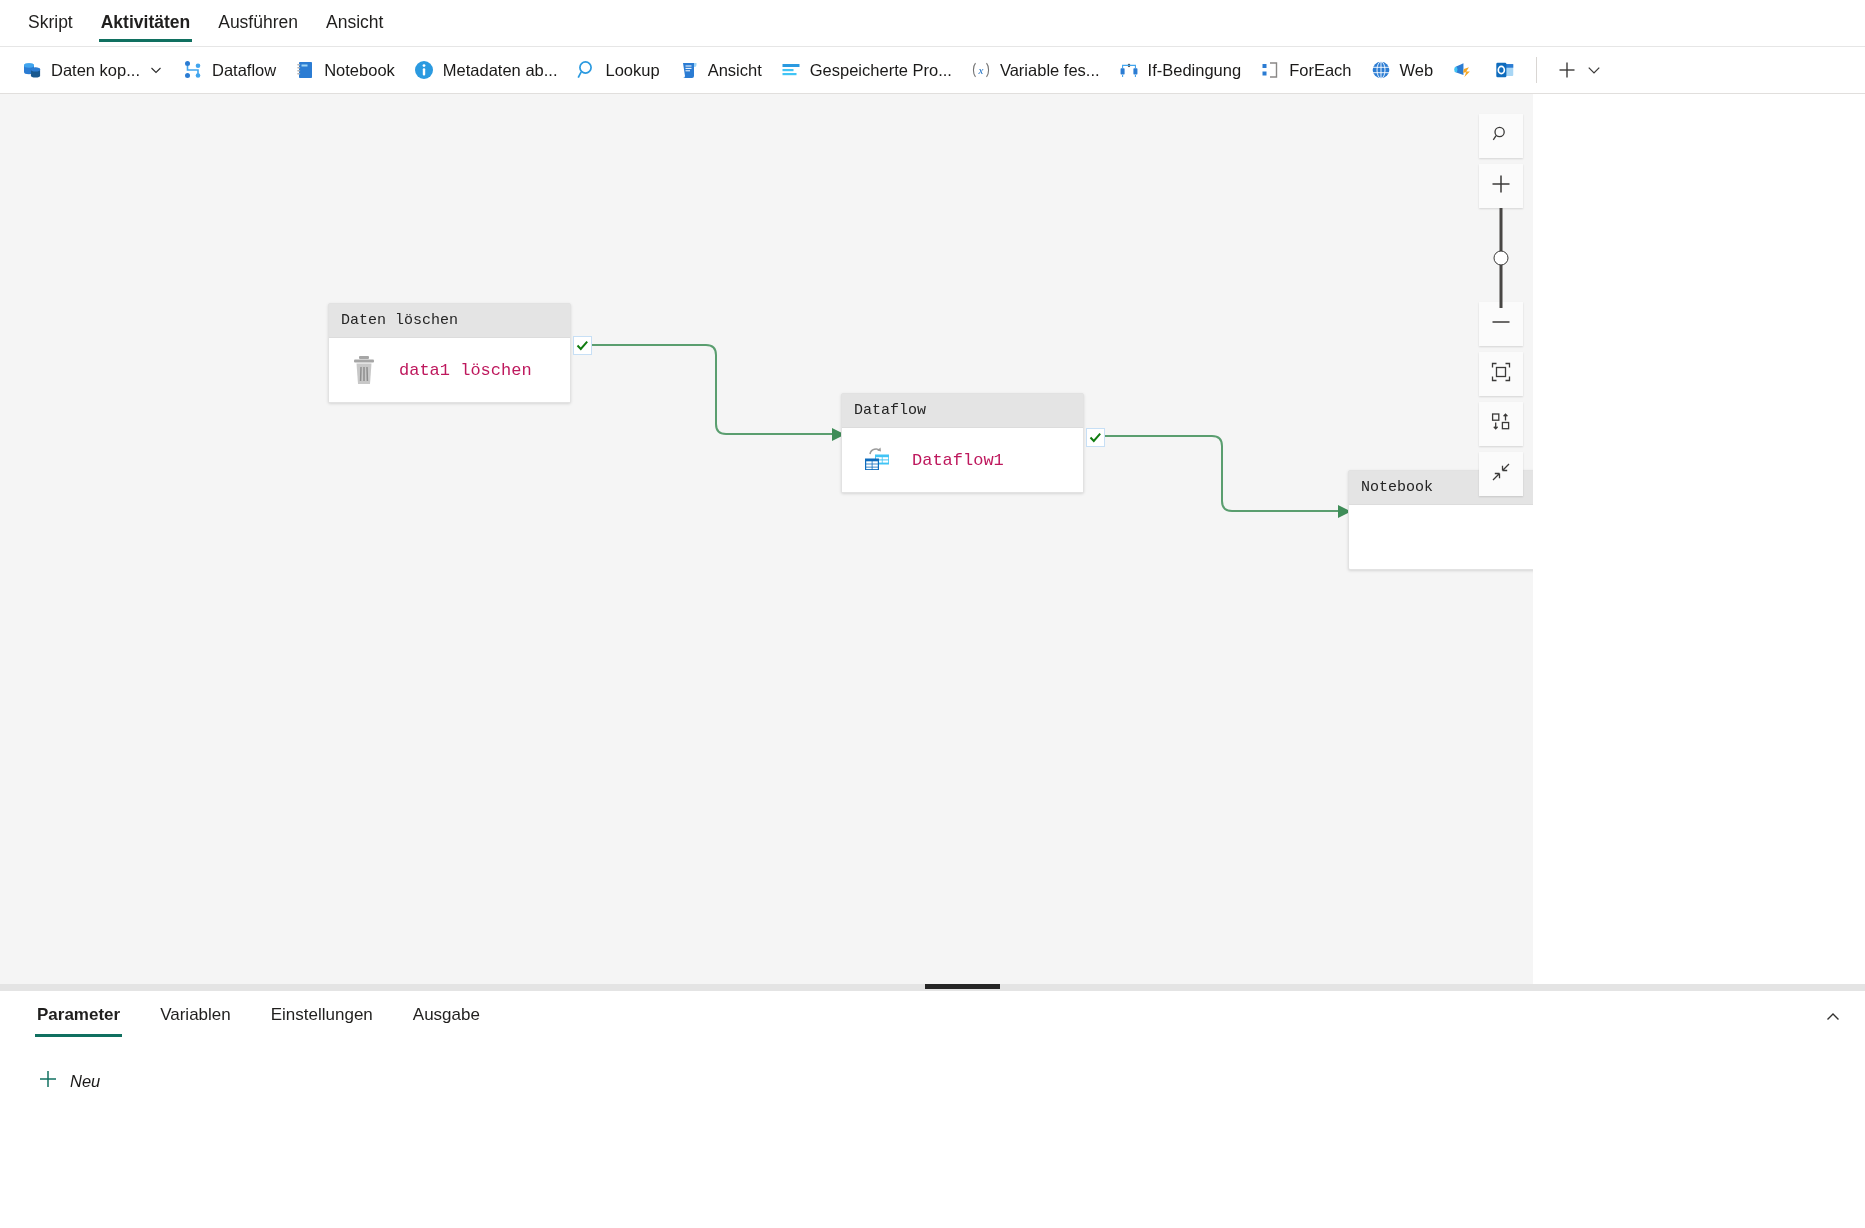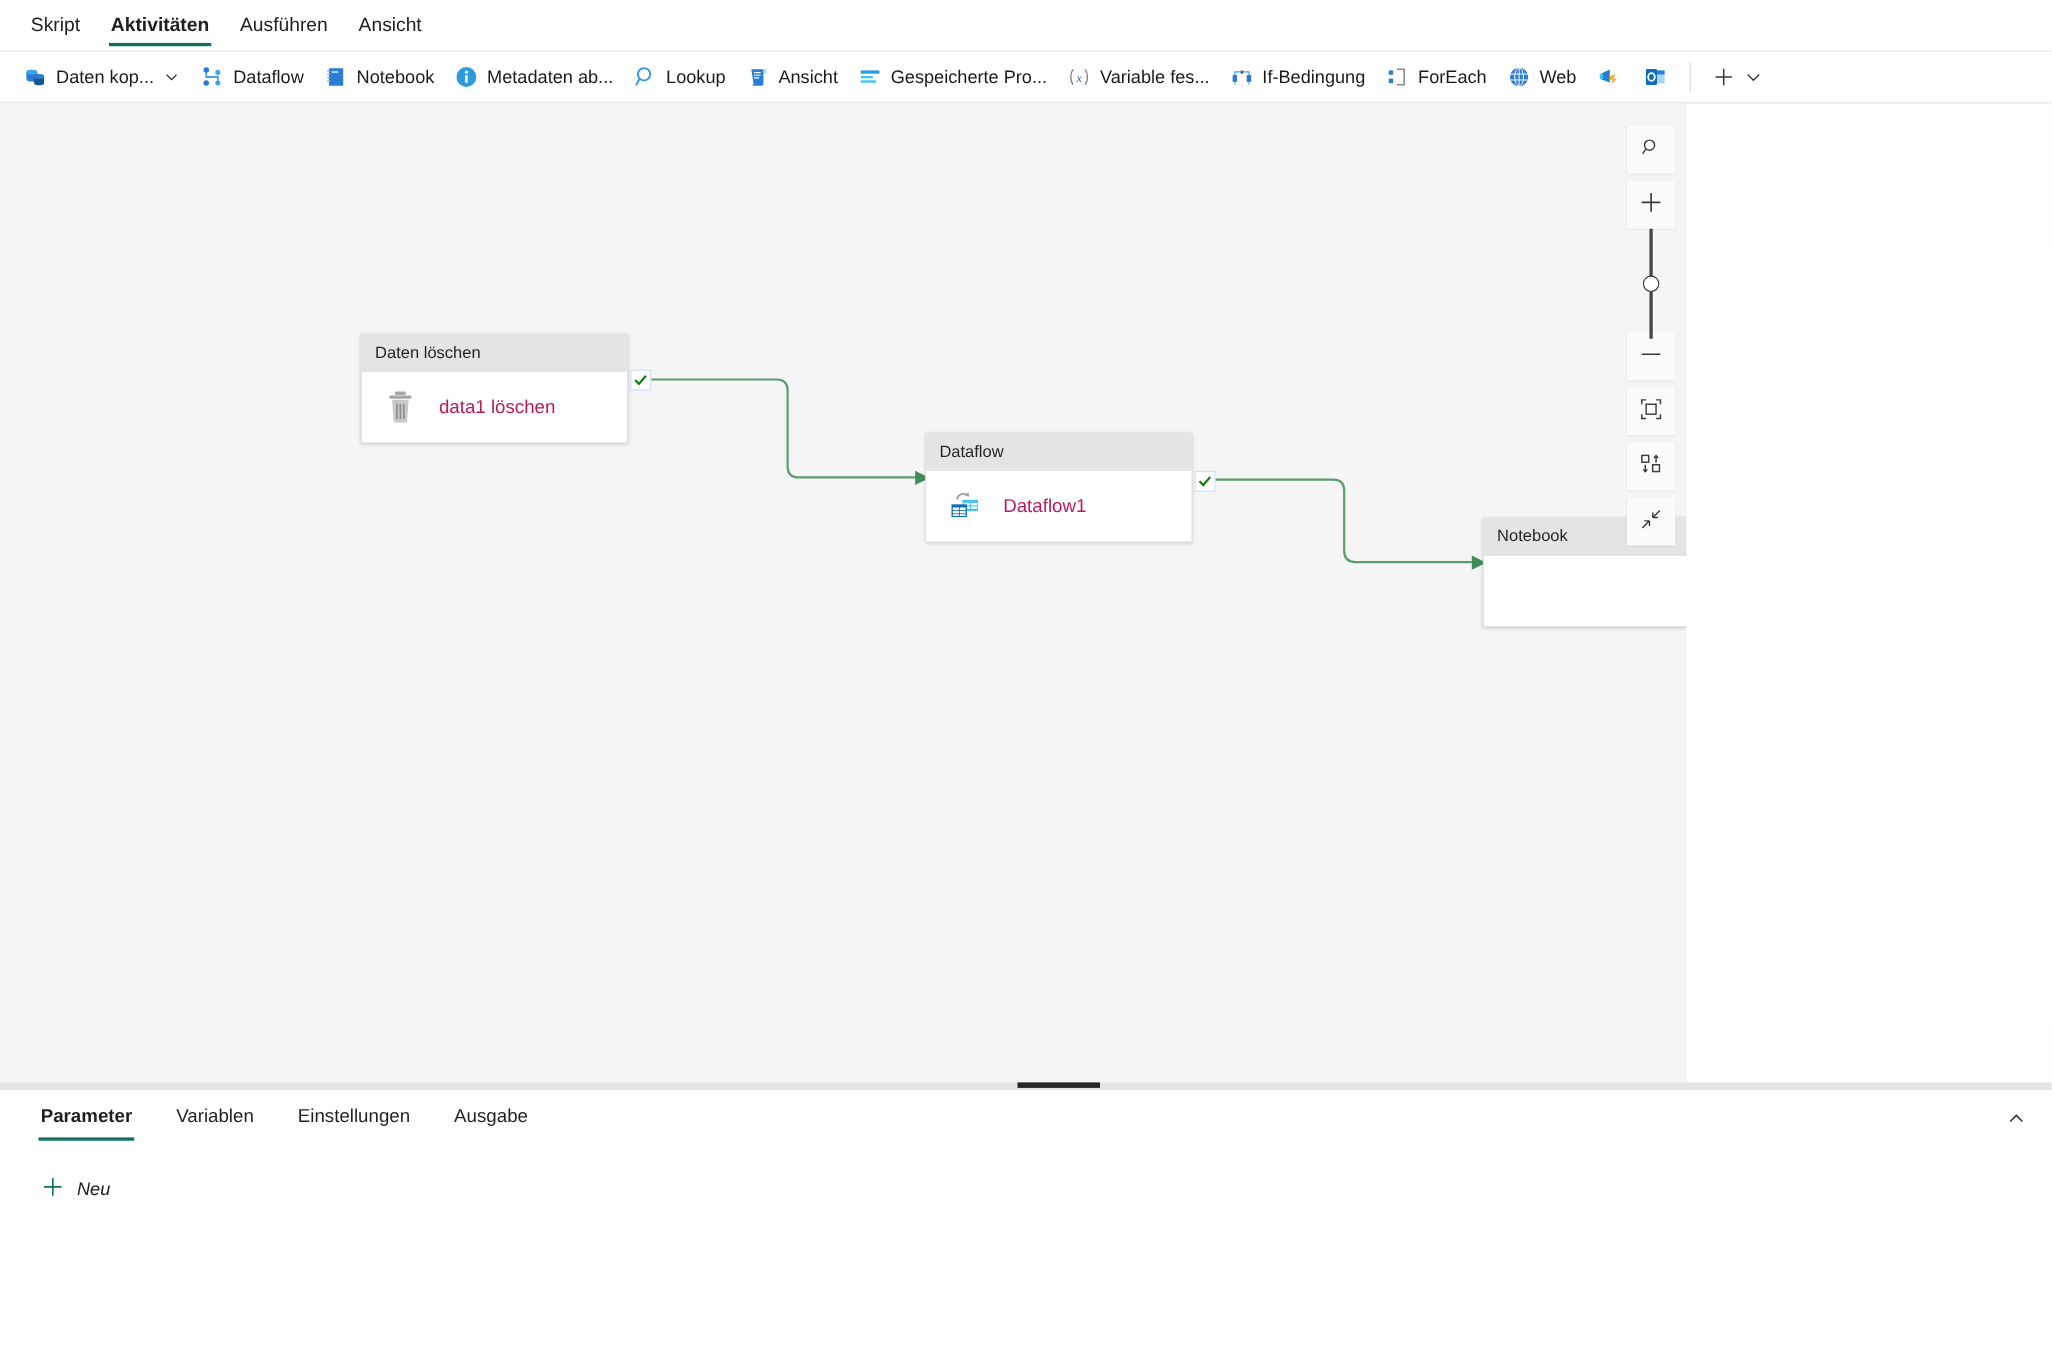--- a/index.html
+++ b/index.html
@@ -79,20 +79,21 @@
   }
   .cmd-icon-only { padding: 0 10px; }
 
   
   .canvas {
     position: absolute;
     top: 94px; left: 0;
     width: 1533px; height: 890px;
     background: #f5f5f5;
     overflow: hidden;
+    font-family: Liberation Mono, monospace;
   }
   .canvas-svg { position: absolute; top: 0; left: 0; }
 
   
   .node {
     position: absolute;
     width: 243px; height: 100px;
     background: #ffffff;
     border: 1px solid #e2e2e2;
     box-shadow: 0 1px 3px rgba(0,0,0,0.13);

